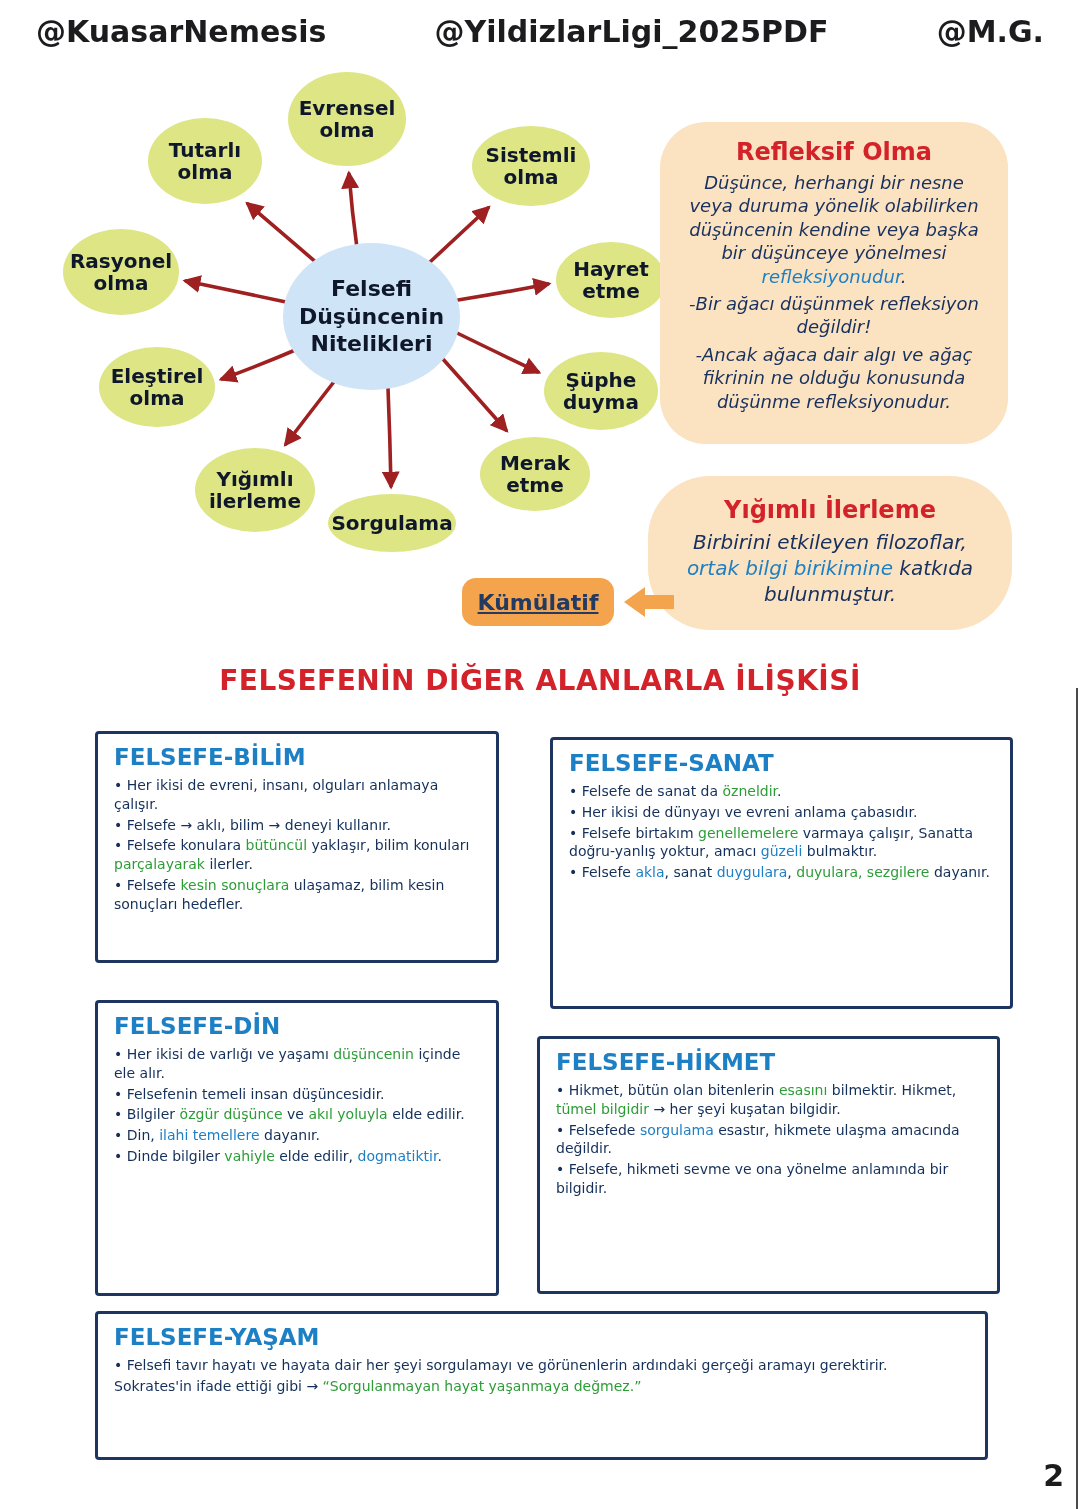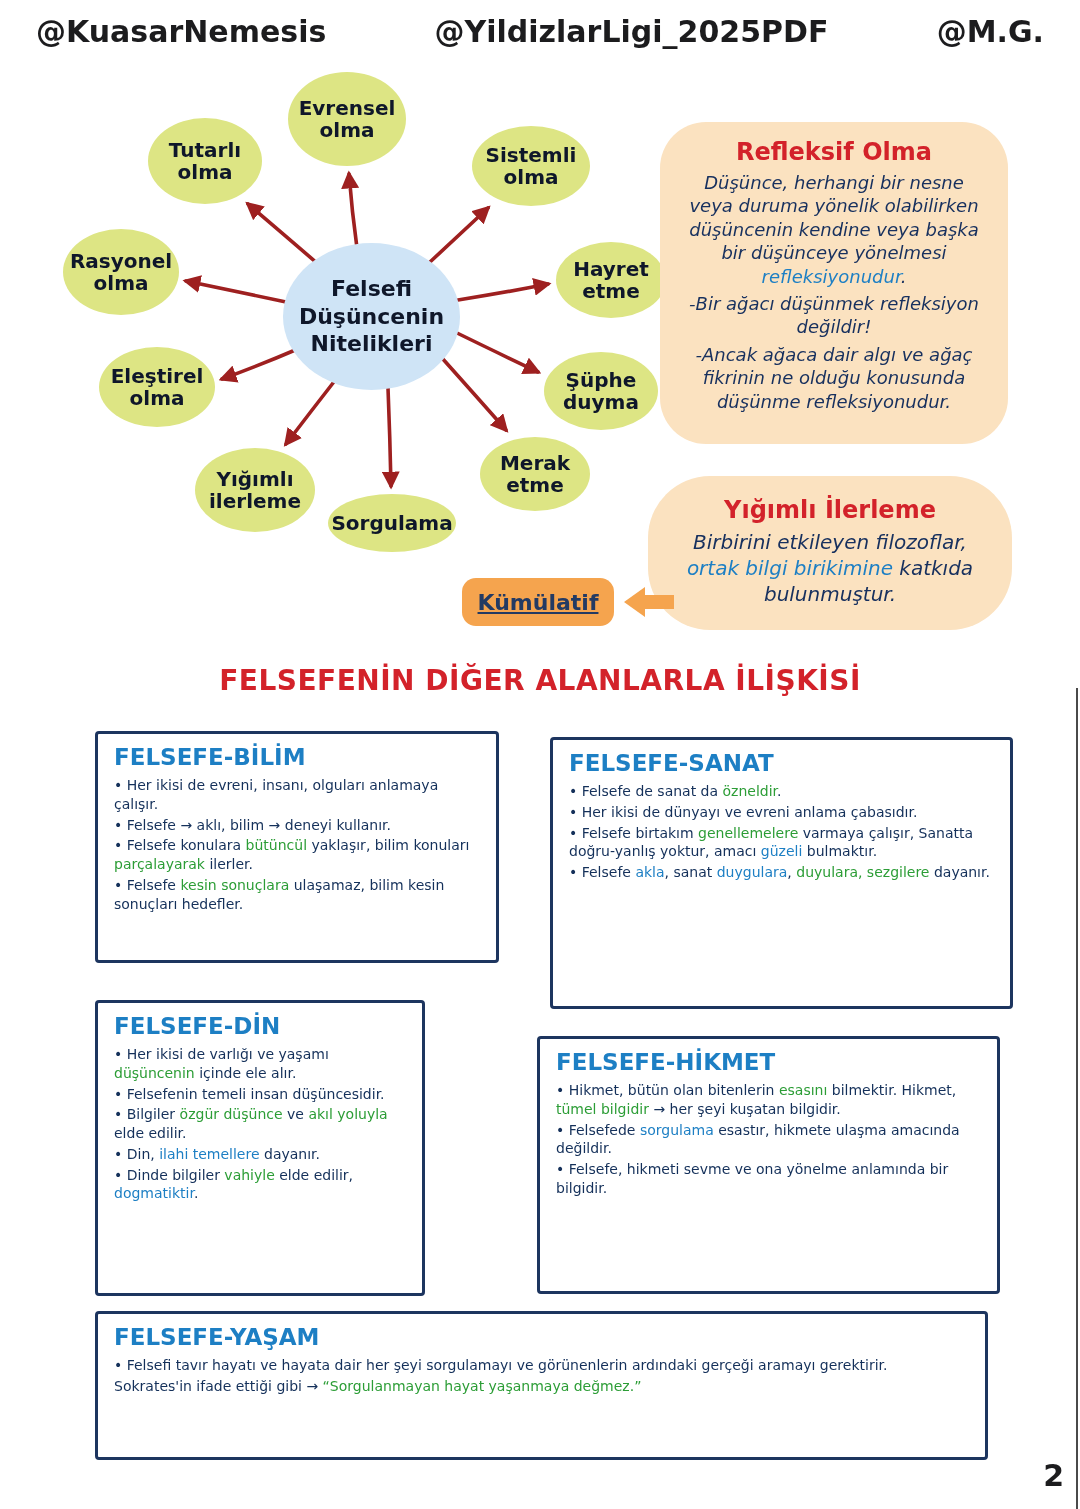--- a/index.html
+++ b/index.html
@@ -74,21 +74,21 @@
   
   .infobox {
     position:absolute; border:3px solid #1d355f; border-radius:4px;
     background:#fff; padding:10px 16px 12px;
   }
   .ib-title { color:var(--accent-blue,#1687c8); font-size:23px; font-weight:bold; margin:0 0 6px; }
   .ib-bullet { font-size:14px; line-height:1.34; margin:2px 0; color:#14305a; font-weight:400; }
 
   .pos-bilim  { left:95px;  top:731px;  width:404px; min-height:232px; }
   .pos-sanat  { left:524px; top:737px;  width:463px; min-height:272px;margin-left:26px; }
-  .pos-din    { left:95px;  top:1000px; width:330px; min-height:296px; }
+  .pos-din    { left:95px;  top:1000px; width:404px; min-height:296px; }
   .pos-hikmet { left:524px; top:1036px; width:463px; min-height:258px;margin-left:13px; }
   .pos-yasam  { left:95px;  top:1311px; width:893px; min-height:149px; }
 
   
   .c-g { color:var(--accent-green,#2c9d36); }
   .c-b { color:var(--accent-blue,#1d7fc4); }
 
   .page-number {
     position:absolute; right:16px; bottom:16px;
     font-size:30px; font-weight:bold; color:#1c1c1e;

